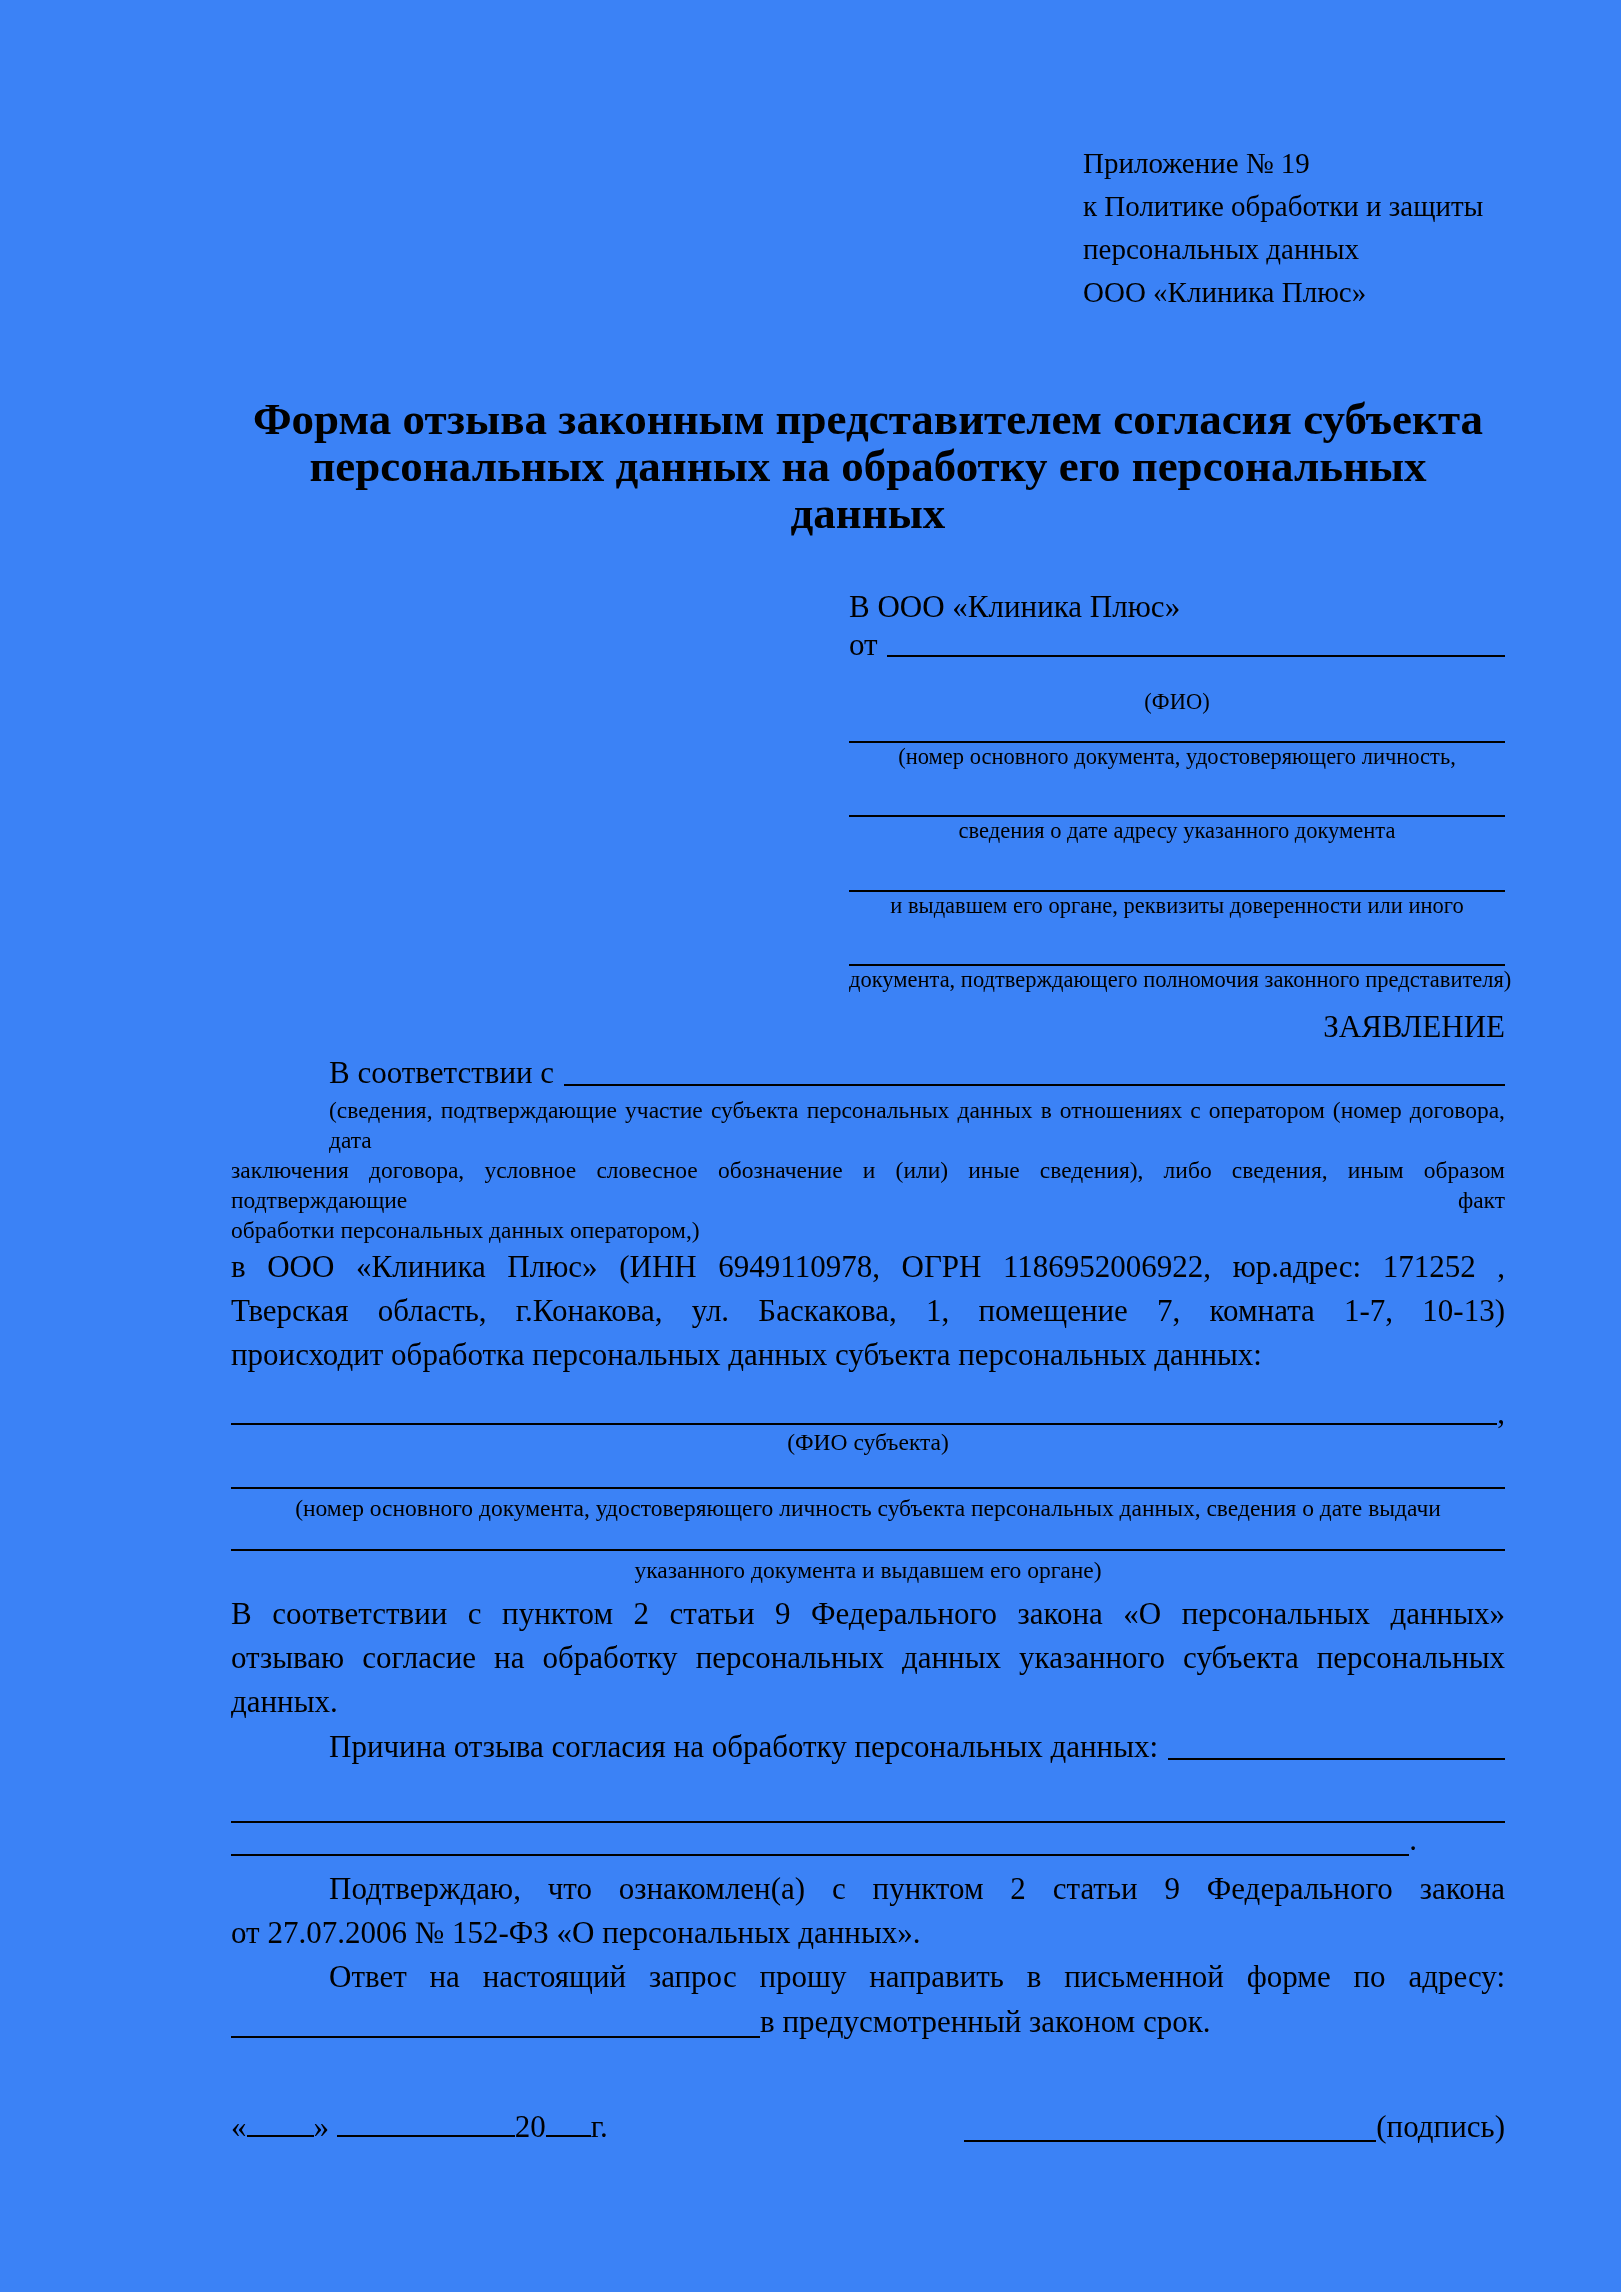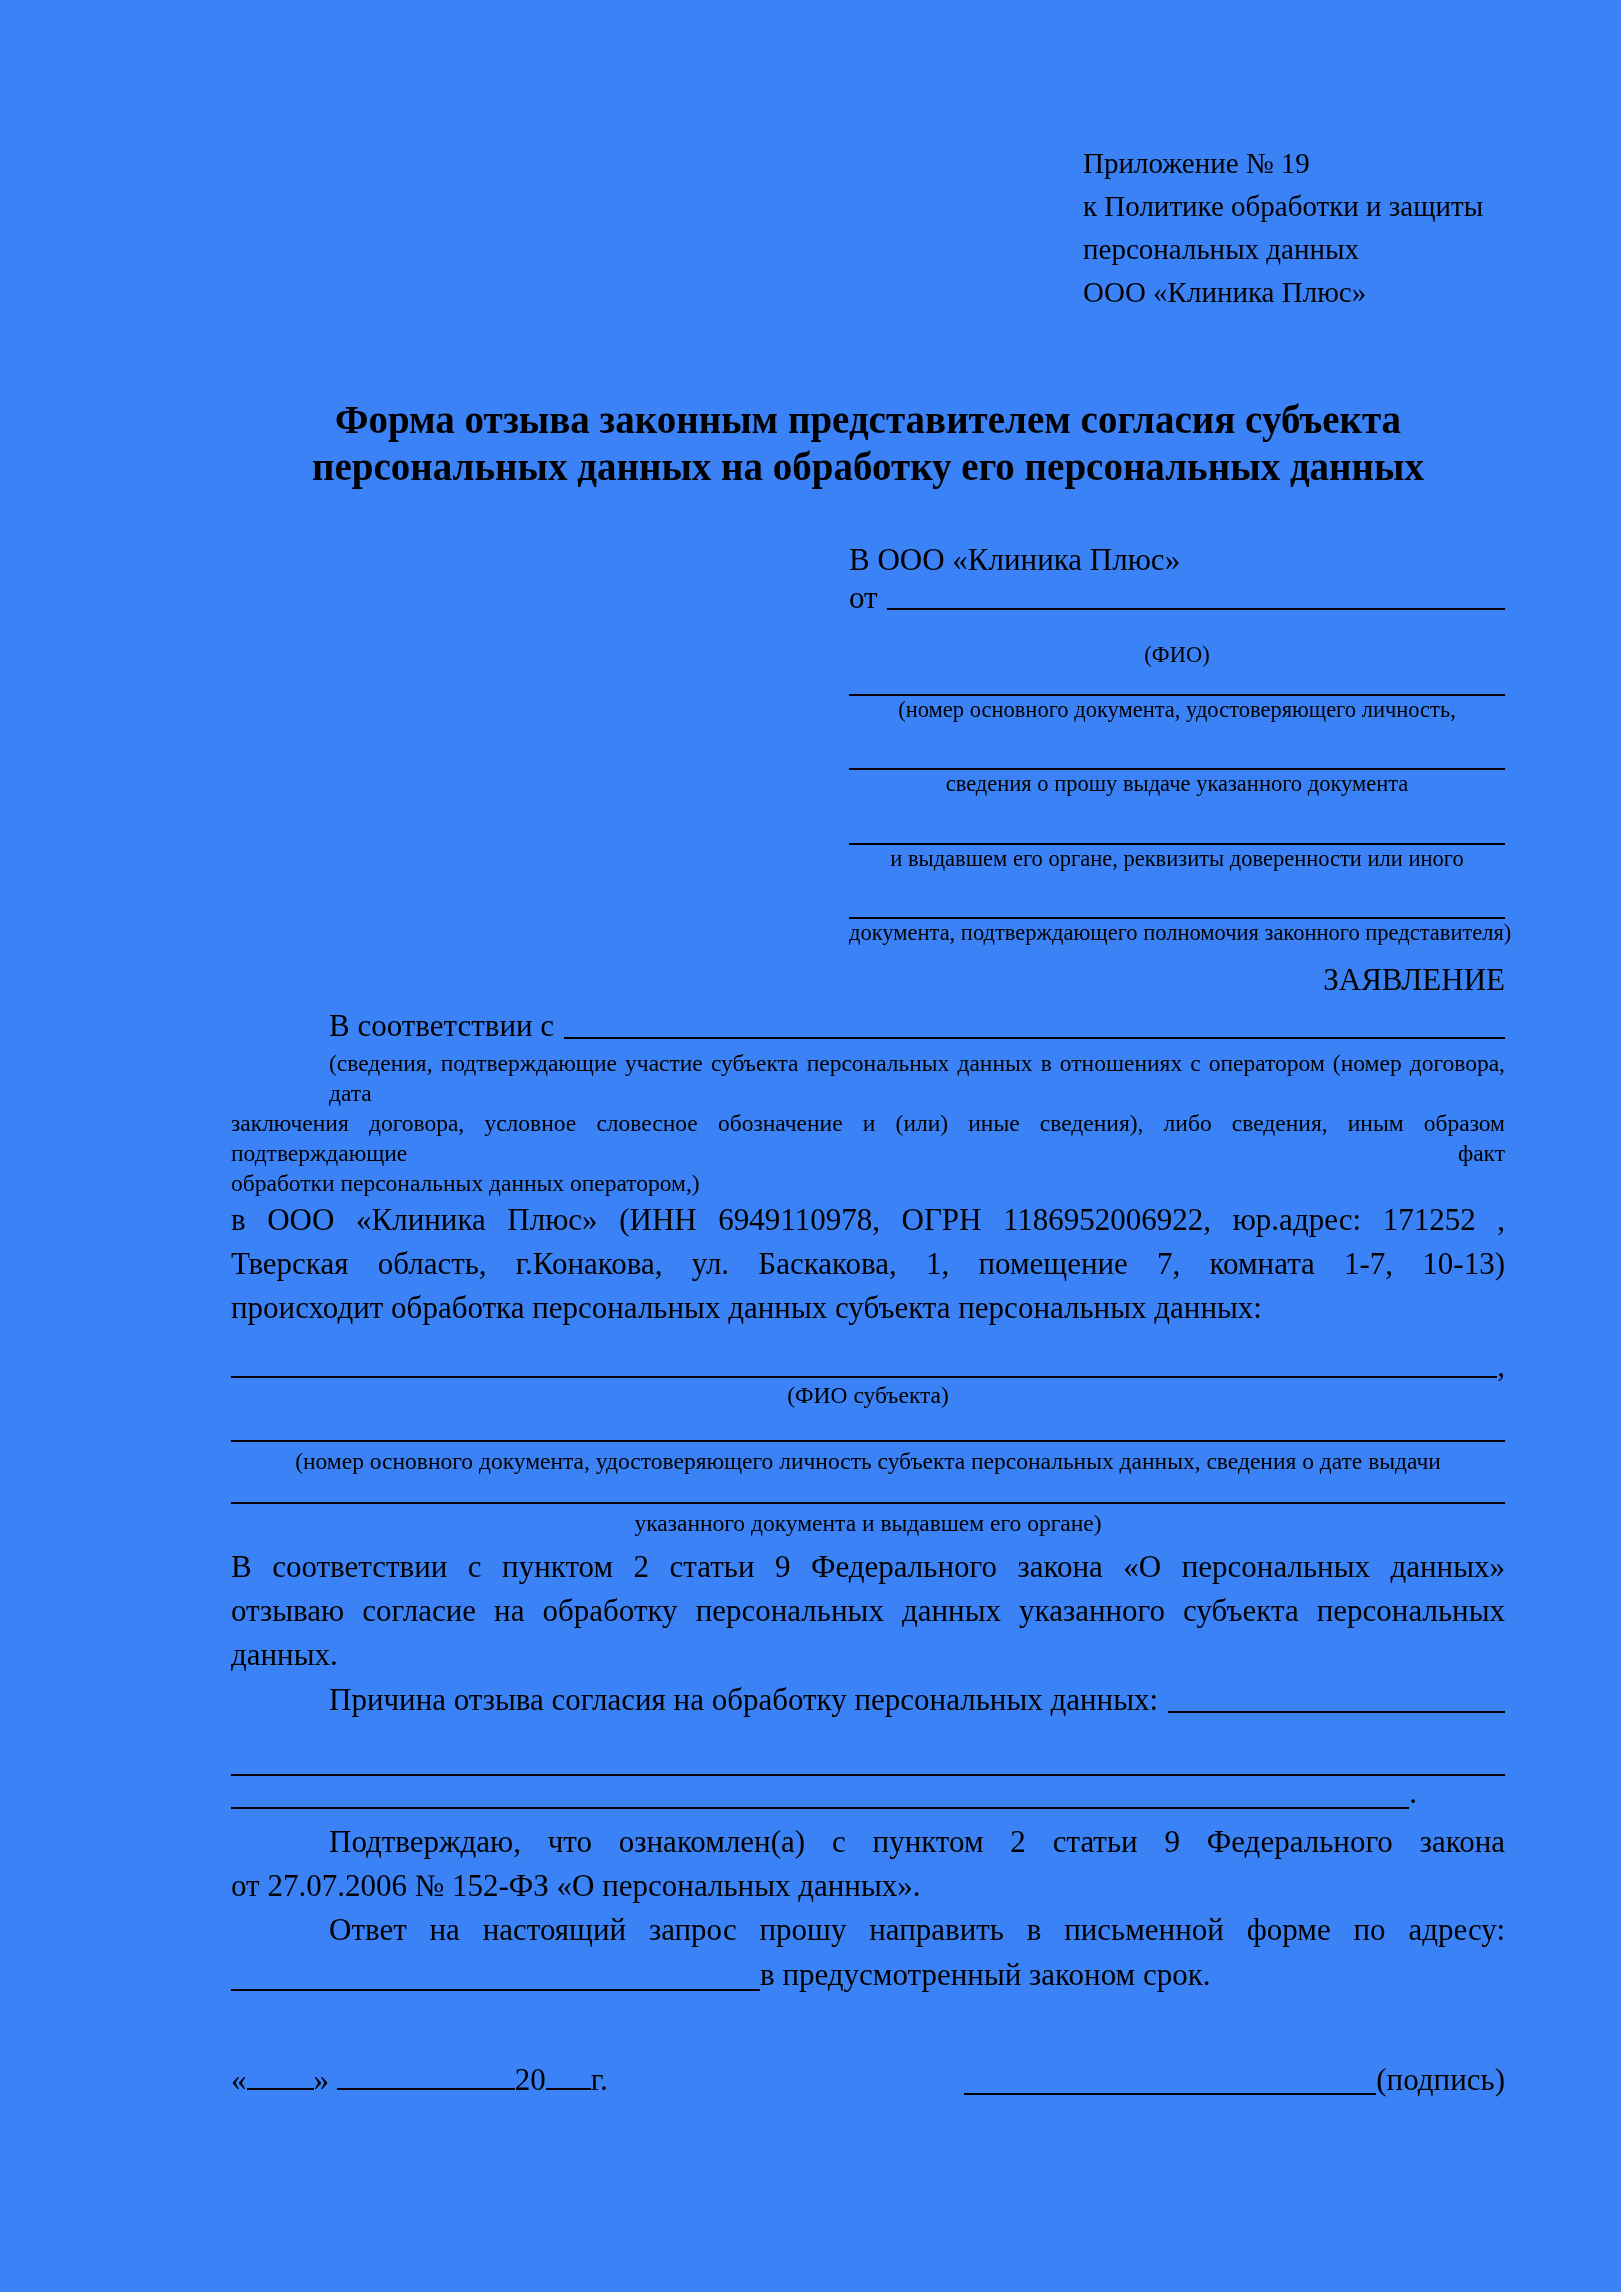--- a/index.html
+++ b/index.html
@@ -15,21 +15,21 @@
     padding: 142px 116px 0 231px;
     overflow: hidden;
   }
   
   .appendix { margin-left: 852px; font-size: 29px; line-height: 43px; }
   
   .doc-title {
     margin-top: 82px;
     text-align: center;
     font-weight: bold;
-    font-size: 39px;
+    font-size: 45px;
     line-height: 47px;
   }
   
   .addressee { margin-top: 49px; margin-left: 618px; font-size: 31px; }
   .addr-to { line-height: 41px; }
   .from-row { display: flex; align-items: flex-end; line-height: 35px; }
   .from-row .fill {
     flex: 1; margin-left: 9.8px; margin-bottom: 4.9px;
     border-bottom: 2.9px solid #000; height: 1px;
   }
@@ -99,21 +99,21 @@
       <span class="fill"></span>
     </div>
     <div class="caption addr-caption fio-caption">(ФИО)</div>
 
     <div>
       <div class="addr-rule tight"></div>
       <div class="caption addr-caption">(номер основного документа, удостоверяющего личность,</div>
     </div>
     <div>
       <div class="addr-rule tall"></div>
-      <div class="caption addr-caption">сведения о прошу выдаче указанного документа</div>
+      <div class="caption addr-caption">сведения о дате адресу указанного документа</div>
     </div>
     <div>
       <div class="addr-rule tall"></div>
       <div class="caption addr-caption">и выдавшем его органе, реквизиты доверенности или иного</div>
     </div>
     <div>
       <div class="addr-rule tall"></div>
       <div class="caption addr-caption">документа, подтверждающего полномочия законного представителя)</div>
     </div>
   </div>

